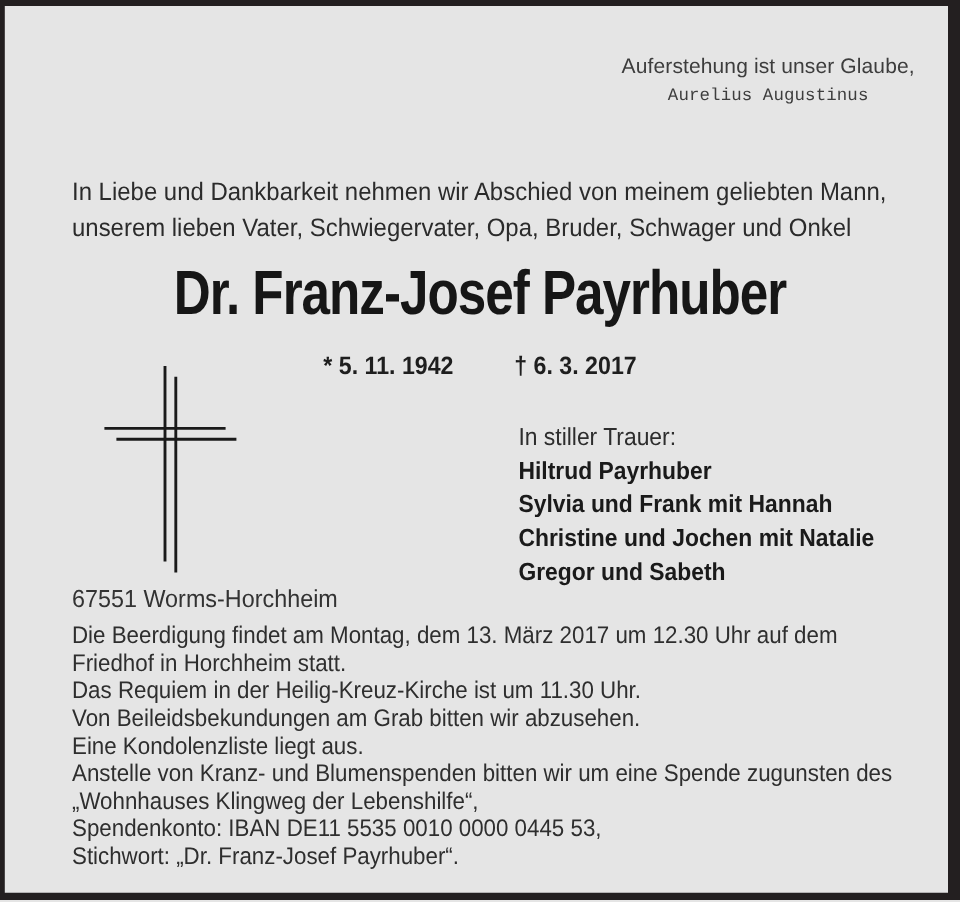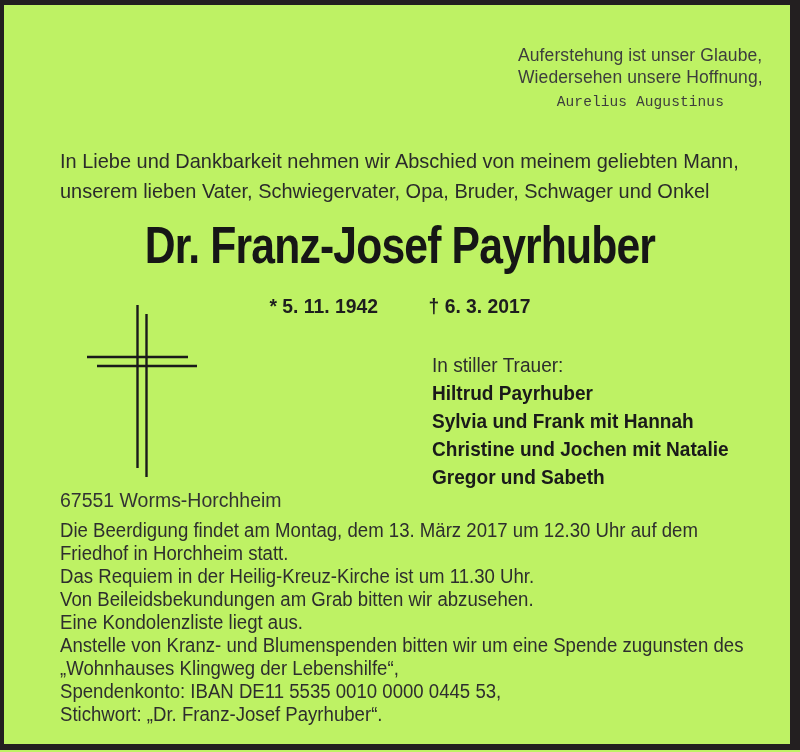--- a/index.html
+++ b/index.html
@@ -4,21 +4,21 @@
 <style>
   html, body {
     margin: 0;
     padding: 0;
     background: #ffffff;
   }
   .page {
     position: relative;
     width: 800px;
     height: 752px;
-    background: #bef264;
+    background: #e5e5e5;
     font-family: "Liberation Sans", sans-serif;
     color: #2e2e2e;
     overflow: hidden;
   }
   .frame {
     position: absolute;
     left: 0; top: 0; right: 0; bottom: 2px;
     border-style: solid;
     border-color: #231f20;
     border-width: 5px 10px 6px 4px;
@@ -130,21 +130,20 @@
   }
   .details-line { display: block; }
 </style>
 </head>
 <body>
 
 <div class="page">
 
   <div class="epigraph">
     <span class="epigraph-line">Auferstehung ist unser Glaube,</span>
-    <span class="epigraph-line">Wiedersehen unsere Hoffnung,</span>
     <span class="epigraph-attribution">Aurelius Augustinus</span>
   </div>
 
   <div class="intro">
     <div>In Liebe und Dankbarkeit nehmen wir Abschied von meinem geliebten Mann,</div>
     <div>unserem lieben Vater, Schwiegervater, Opa, Bruder, Schwager und Onkel</div>
   </div>
 
   <h1 class="deceased-name">Dr. Franz-Josef Payrhuber</h1>
 

